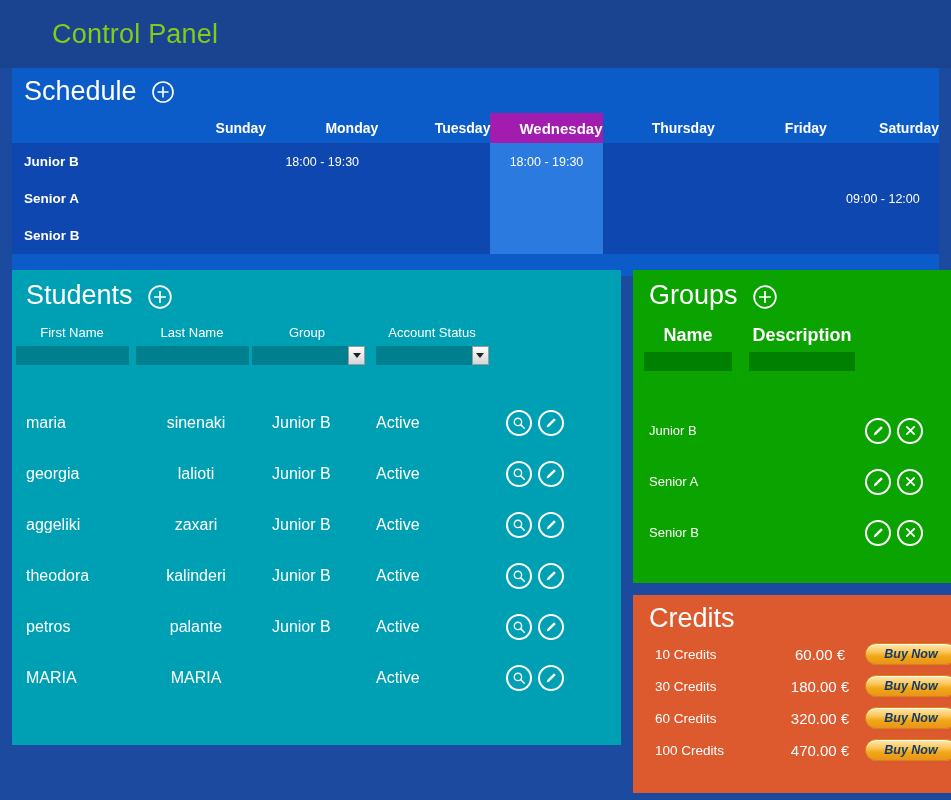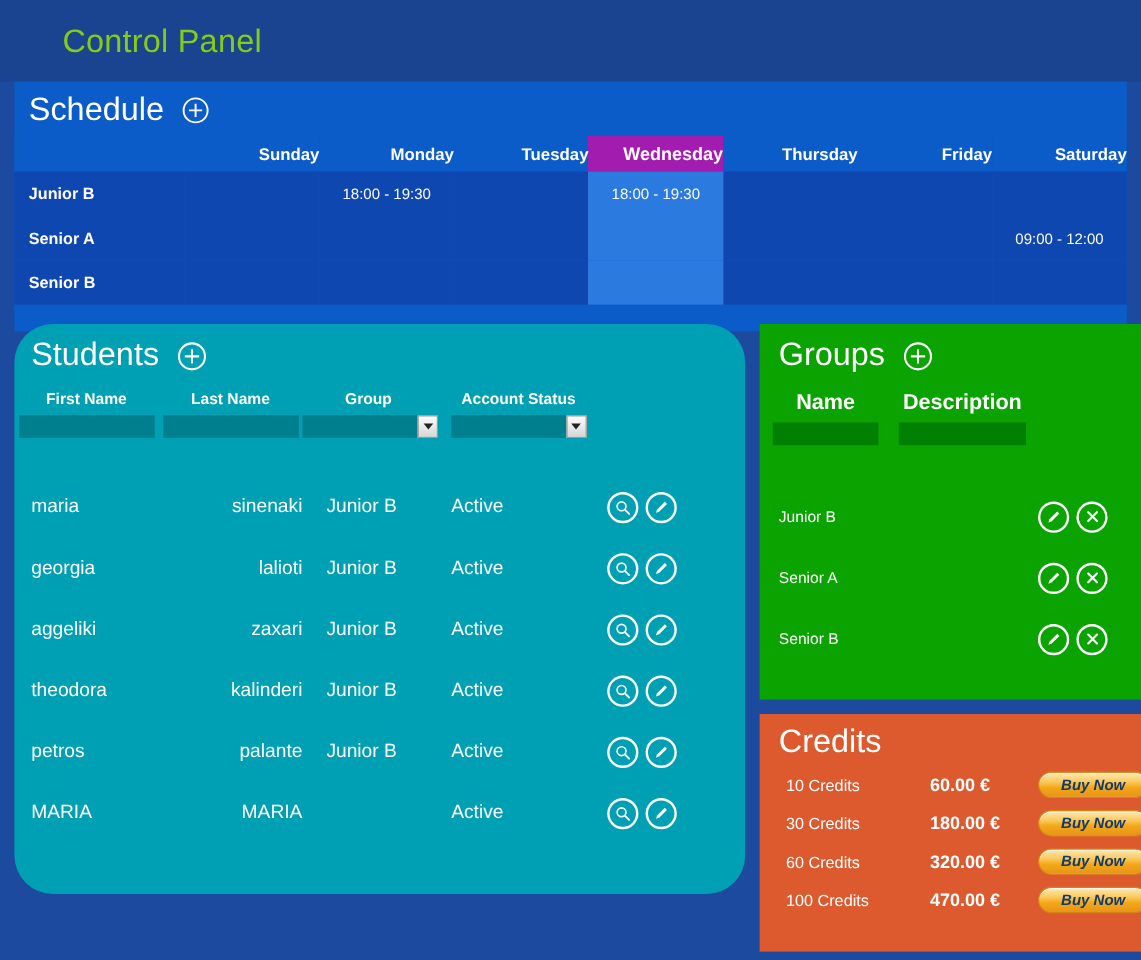--- a/index.html
+++ b/index.html
@@ -113,32 +113,31 @@
   }
   .left-col { width: 609px; flex: none; }
   .right-col { width: 318px; flex: none; display: flex; flex-direction: column; gap: 12px; border-radius: 26px; }
 
   
   .students {
     background: #00a0b4;
     height: 475px;
     box-sizing: border-box;
     padding: 10px 0 0 0;
-    border-radius: 32px;
   }
   .students .panel-title { padding-left: 14px; }
   .stu-table {
     width: 100%;
     border-collapse: collapse;
     table-layout: fixed;
     margin-top: 14px;
   }
   .stu-table th {
     font-size: 13px;
-    font-weight: bold;
+    font-weight: normal;
     text-align: center;
     padding: 0 0 6px 0;
   }
   .stu-table .c1 { width: 120px; }
   .stu-table .c2 { width: 120px; margin-top: 12px; }
   .stu-table .c3 { width: 110px; }
   .stu-table .c4 { width: 140px; }
   .stu-table .c5 { width: 119px; }
   .filter-row td { padding: 0 0 4px 0; text-align: center; }
   .ffield {
@@ -181,21 +180,21 @@
     height: 51px;
     font-size: 16px;
     vertical-align: middle;
     padding: 0;
   }
   .stu-table tbody.rows td.name {
     text-align: left;
     padding-left: 14px;
   }
   .stu-table tbody.rows td.last {
-    text-align: right;
+    text-align: center;
     padding-left: 8px;
   }
   .stu-table tbody.rows td.grp {
     text-align: left;
     padding-left: 20px;
   }
   .stu-table tbody.rows td.status {
     text-align: left;
     padding-left: 14px;
   }
@@ -282,23 +281,22 @@
     vertical-align: middle;
     padding: 0;
   }
   .cr-table td.qty {
     width: 120px;
     text-align: left;
     padding-left: 22px;
   }
   .cr-table td.price {
     width: 90px;
-    text-align: left;
+    text-align: center;
     font-size: 15px;
-    font-weight: bold;
   }
   .buy-btn {
     width: 92px;
     height: 22px;
     border-radius: 11px;
     background: linear-gradient(#fde9b4 0%, #fbc95c 38%, #f3a717 62%, #e8941a 100%);
     border: 1px solid #d58316;
     box-shadow: inset 0 1px 0 #fffbe8;
     color: #123a6b;
     font-size: 12.5px;

